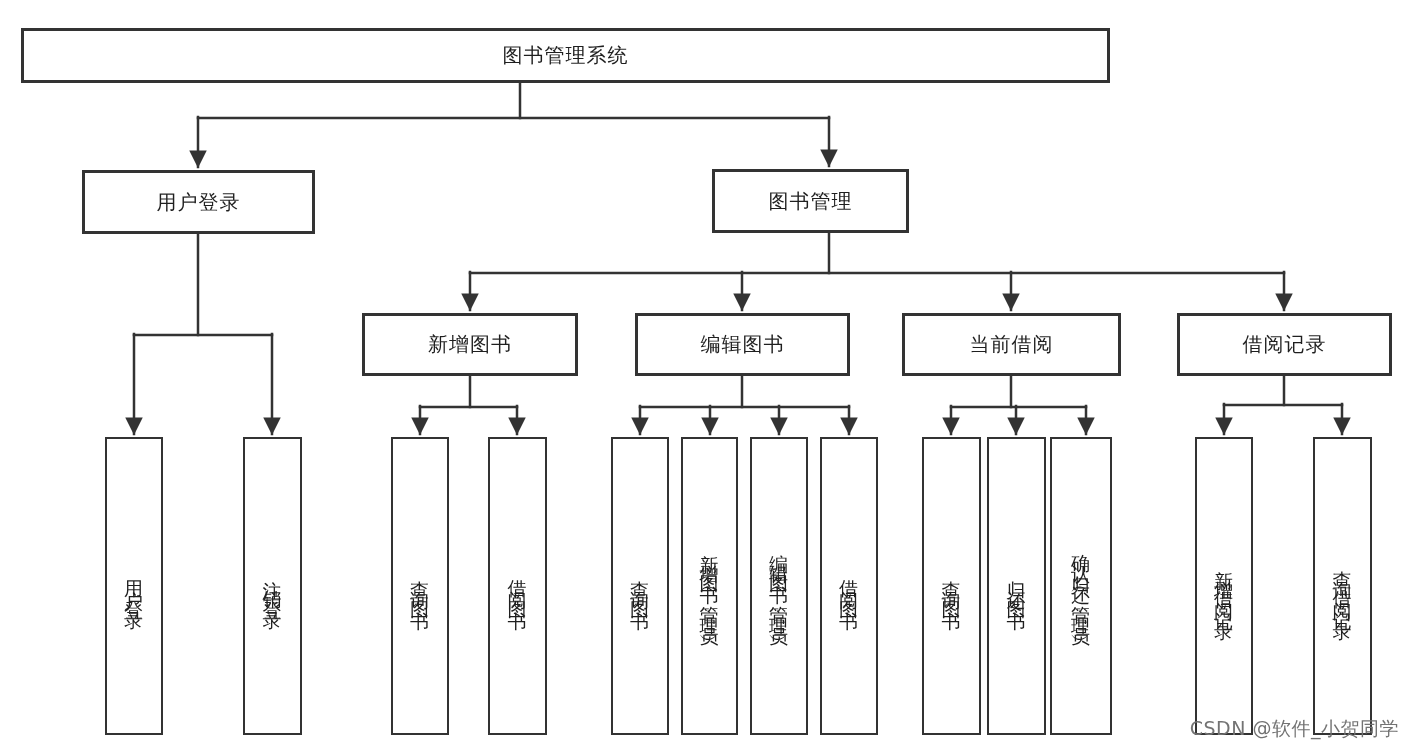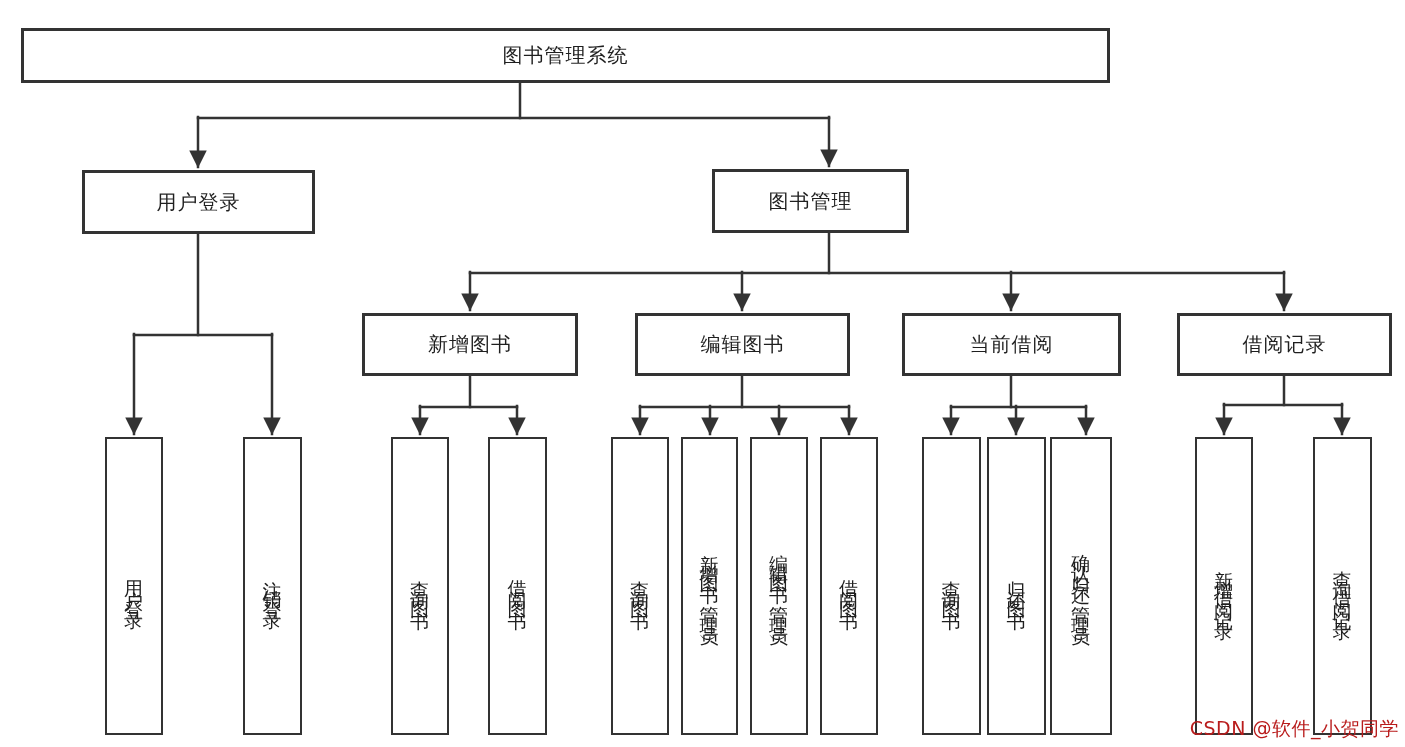--- a/index.html
+++ b/index.html
@@ -70,21 +70,21 @@
   .l-cu-return   { left: 987px;  width: 59px; }
   .l-cu-confirm  { left: 1050px; width: 62px; }
   .l-rc-add      { left: 1195px; width: 58px; }
   .l-rc-query    { left: 1313px; width: 59px; }
 
   .watermark {
     position: absolute;
     right: 6px;
     bottom: 5px;
     font-size: 19px;
-    color: #b91c1c;
+    color: #737373;
     letter-spacing: 0.5px;
     z-index: 3;
   }
 </style>
 </head>
 <body>
 
 <div class="canvas">
 
   <svg class="connector-layer" width="1405" height="747" viewBox="0 0 1405 747" xmlns="http://www.w3.org/2000/svg">

